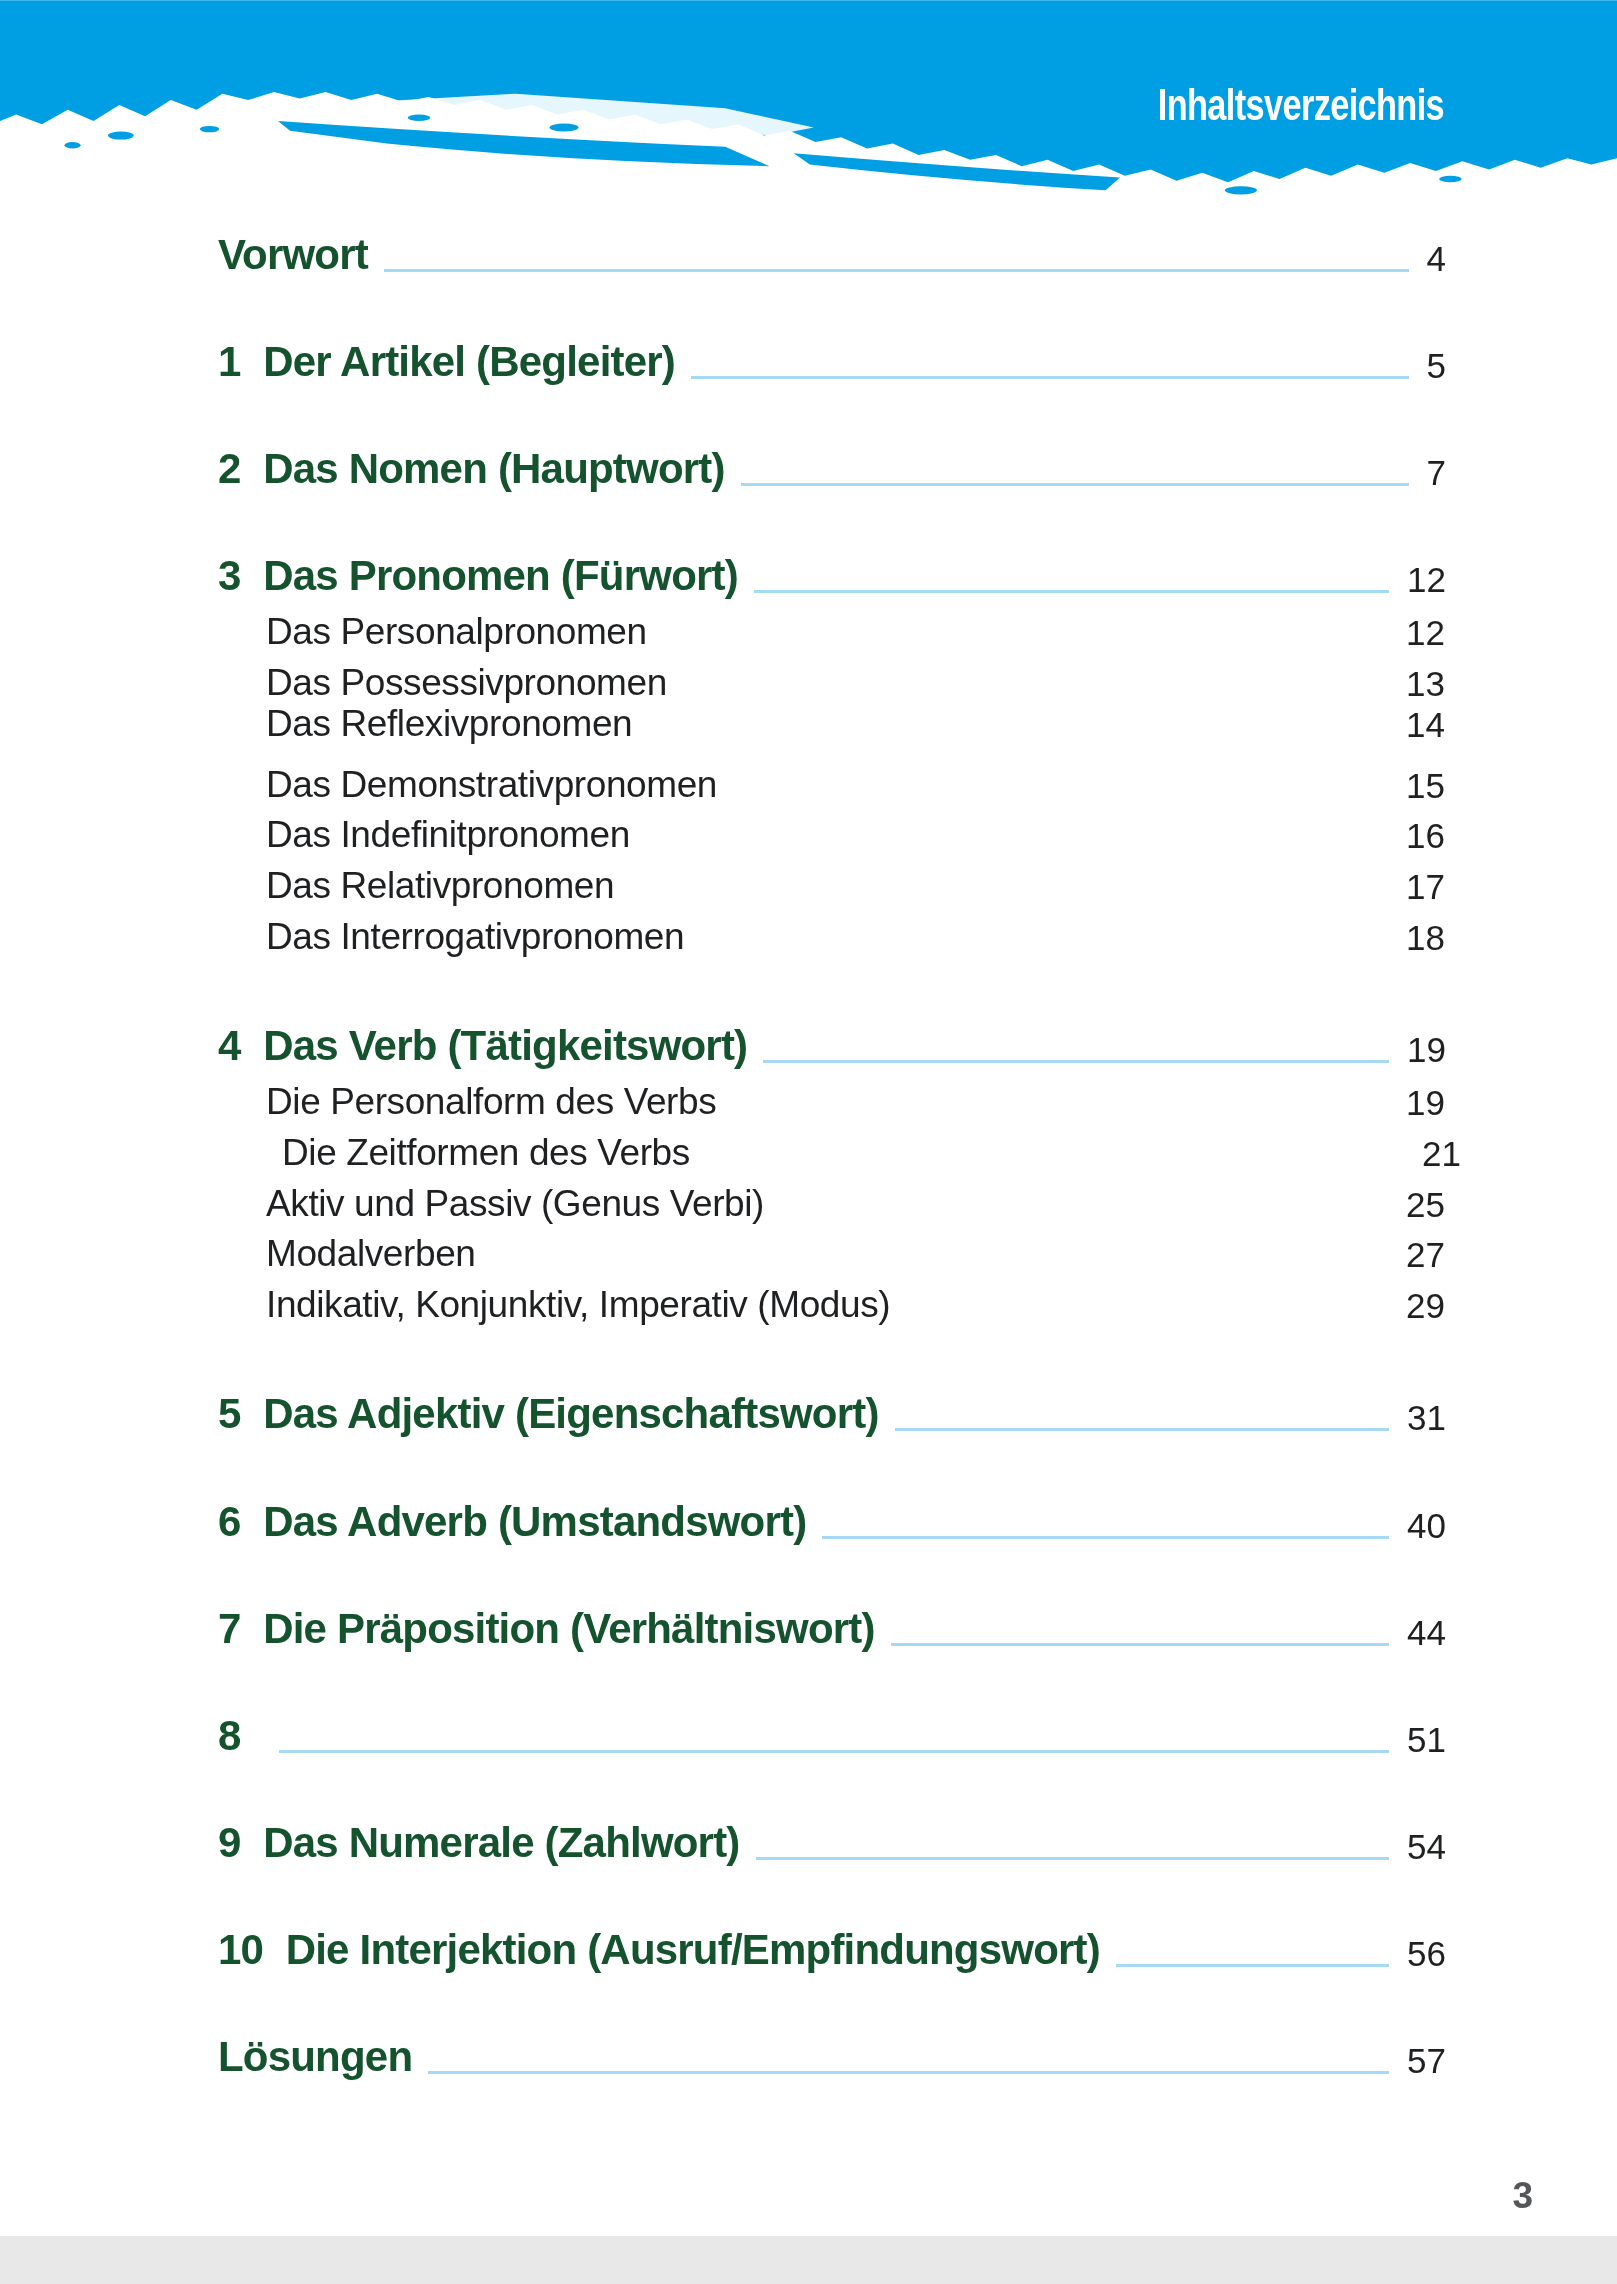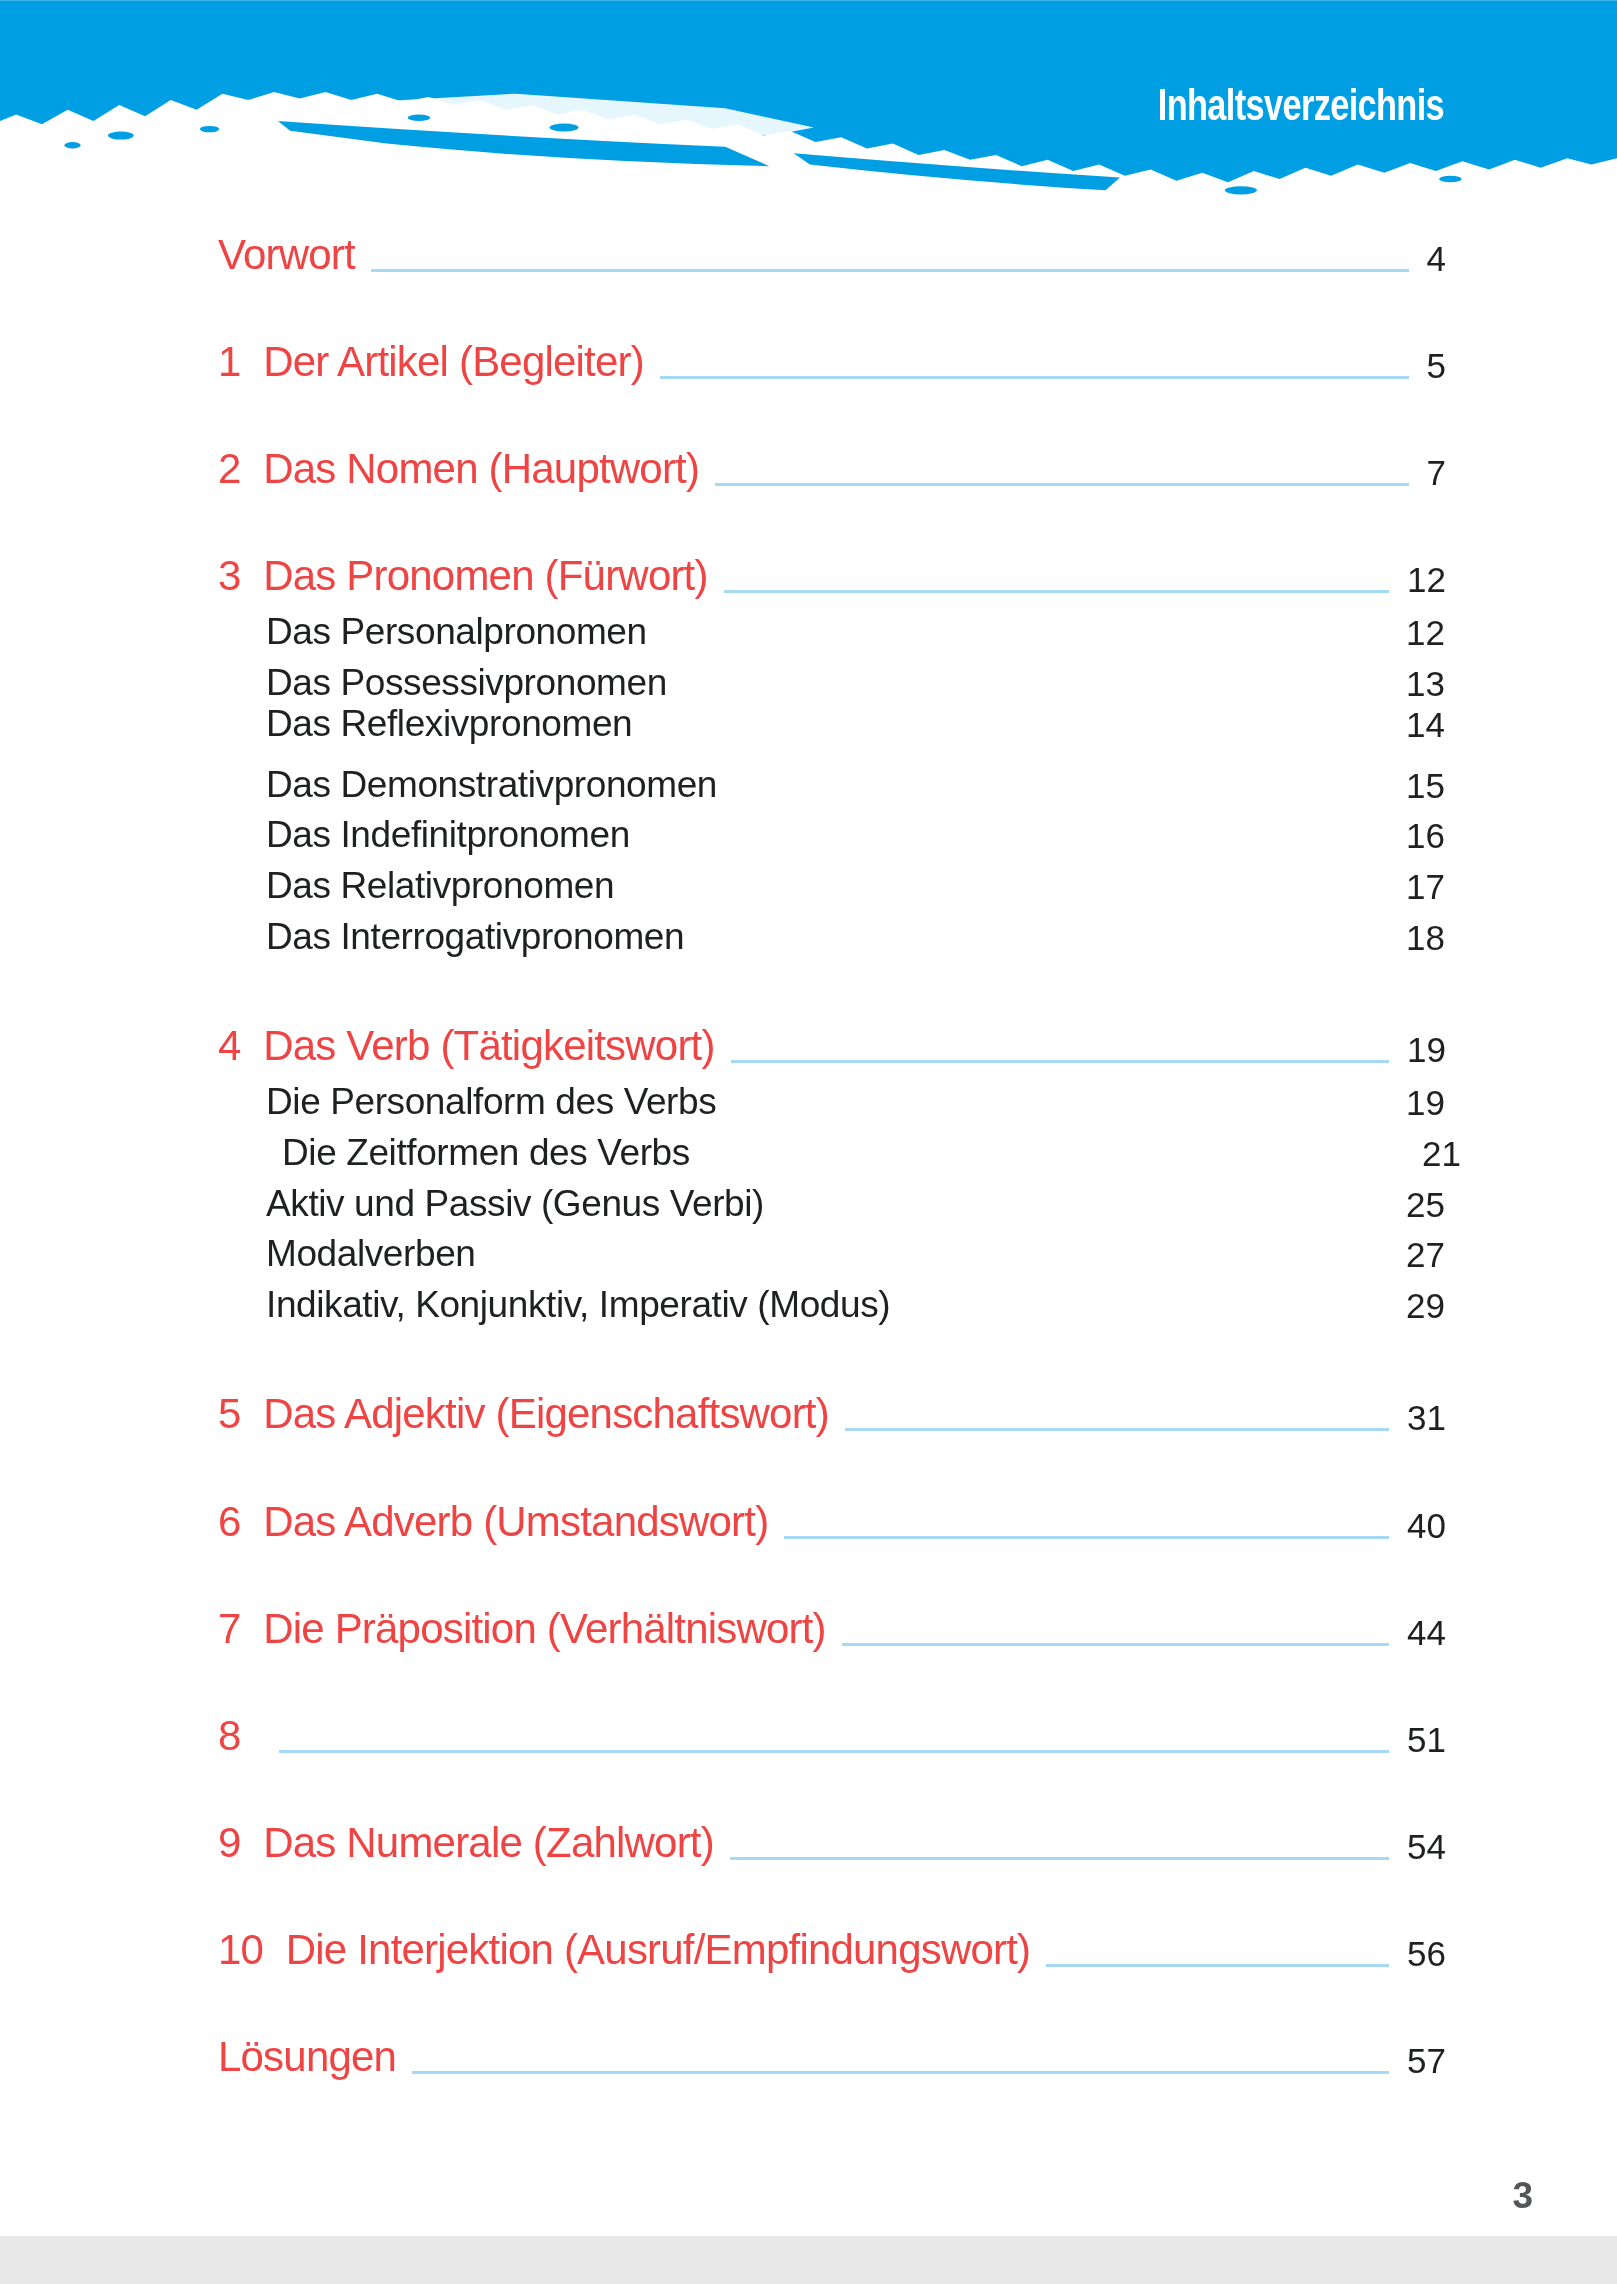--- a/index.html
+++ b/index.html
@@ -20,22 +20,22 @@
 
   
   .toc-row {
     position:absolute; display:flex; align-items:flex-end;
     white-space:nowrap;
   }
   .toc-row.heading { left:218px; width:1228px; }
   .toc-row.sub     { left:266px; width:1179px; }
 
   .h-num, .h-title {
-    font-size:42px; font-weight:normal; letter-spacing:-0.8px;
-    color:#ef4444; line-height:1.1;
+    font-size:42px; font-weight:bold; letter-spacing:-0.8px;
+    color:#14532d; line-height:1.1;
   }
   .h-num { margin-right:22.6px; }
 
   .leader {
     flex:1 1 auto; height:0;
     border-bottom:3.2px solid #a6d9f4;
     margin:0 17.7px 6.4px 16px;
     min-width:32px;
   }
 

